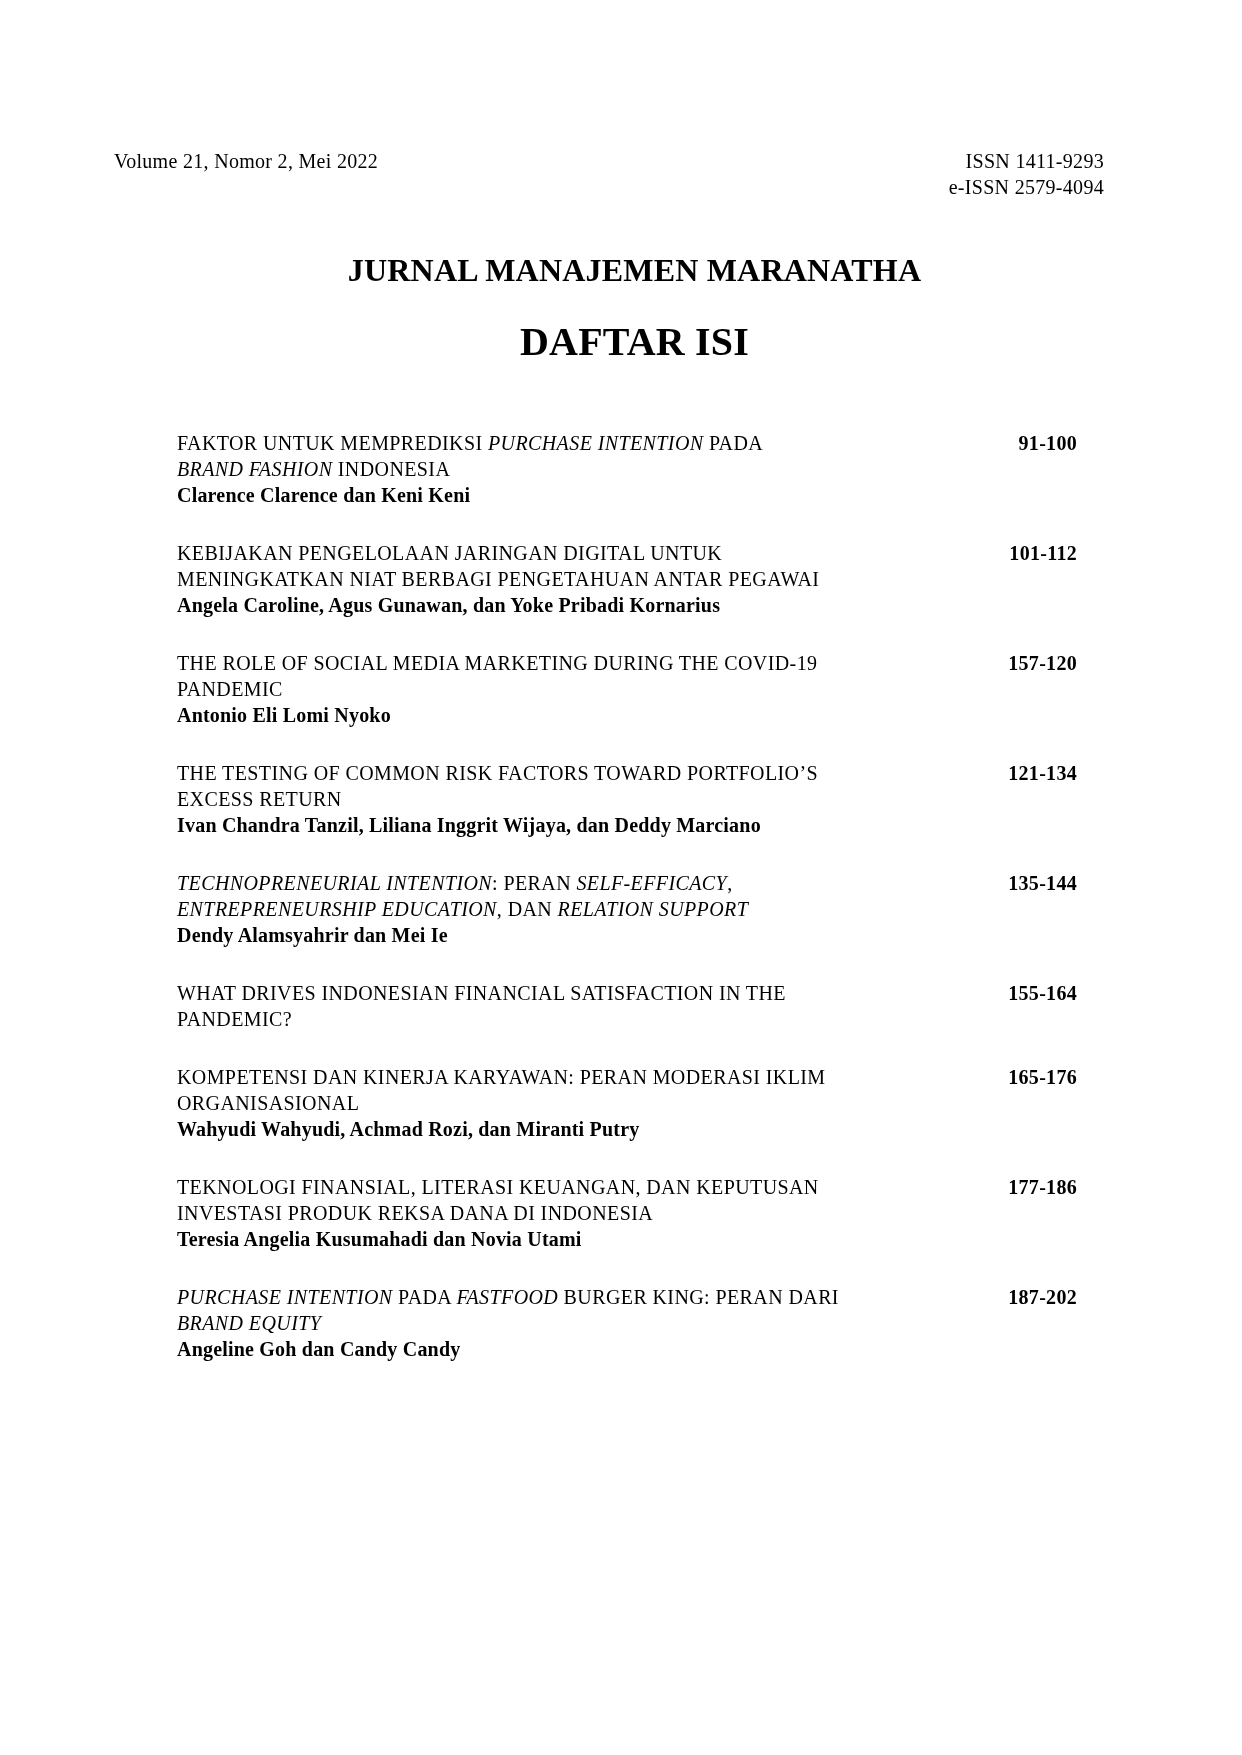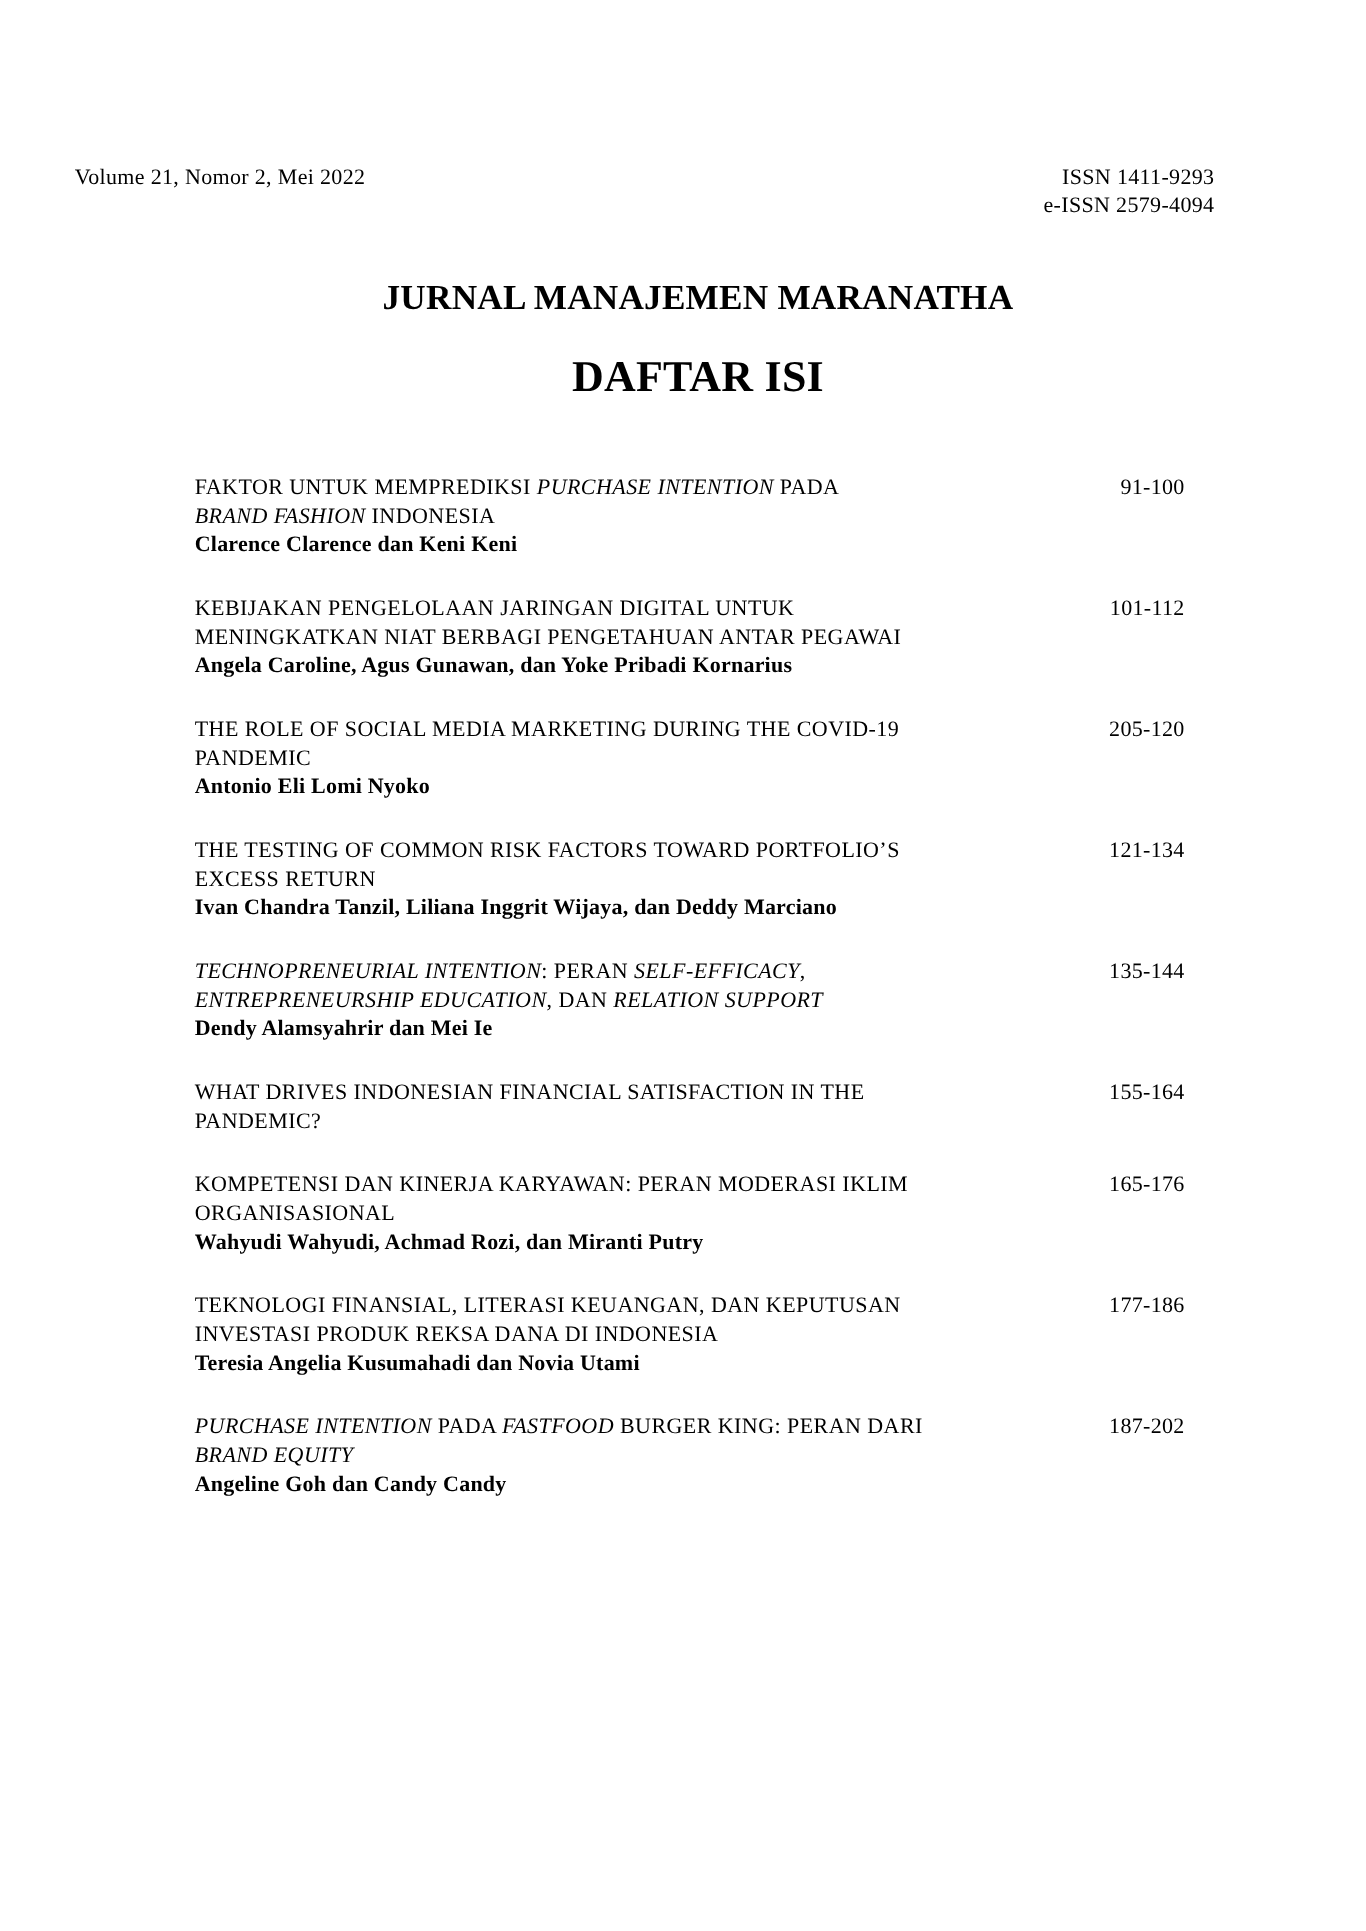--- a/index.html
+++ b/index.html
@@ -13,21 +13,21 @@
   }
   .page {
     width: 1242px;
     height: 1755px;
     background: #ffffff;
   }
   .header-row {
     display: flex;
     justify-content: space-between;
     align-items: flex-start;
-    padding: 148px 138px 0 68px;
+    padding: 148px 138px 0 114px;
   }
   .volume-info {
     font-size: 20px;
     line-height: 26px;
     letter-spacing: 0.3px;
   }
   .issn-block {
     text-align: right;
     font-size: 20px;
     line-height: 26px;
@@ -72,21 +72,21 @@
   .authors {
     font-weight: bold;
     font-size: 20px;
     line-height: 26px;
     letter-spacing: 0.2px;
     white-space: nowrap;
   }
   .pages {
     flex: 0 0 auto;
     margin-left: auto;
-    font-weight: normal;
+    font-weight: bold;
     font-size: 20px;
     line-height: 26px;
     text-align: right;
     letter-spacing: 0.3px;
   }
 </style>
 </head>
 <body>
 
 <div class="page">
@@ -119,21 +119,21 @@
           <div class="authors">Angela Caroline, Agus Gunawan, dan Yoke Pribadi Kornarius</div>
         </div>
         <div class="pages">101-112</div>
       </div>
       <div class="entry">
         <div class="entry-text">
           <div class="title-line"><span>THE ROLE OF SOCIAL MEDIA MARKETING DURING THE COVID-19</span></div>
           <div class="title-line"><span>PANDEMIC</span></div>
           <div class="authors">Antonio Eli Lomi Nyoko</div>
         </div>
-        <div class="pages">205-120</div>
+        <div class="pages">157-120</div>
       </div>
       <div class="entry">
         <div class="entry-text">
           <div class="title-line"><span>THE TESTING OF COMMON RISK FACTORS TOWARD PORTFOLIO’S</span></div>
           <div class="title-line"><span>EXCESS RETURN</span></div>
           <div class="authors">Ivan Chandra Tanzil, Liliana Inggrit Wijaya, dan Deddy Marciano</div>
         </div>
         <div class="pages">121-134</div>
       </div>
       <div class="entry">

